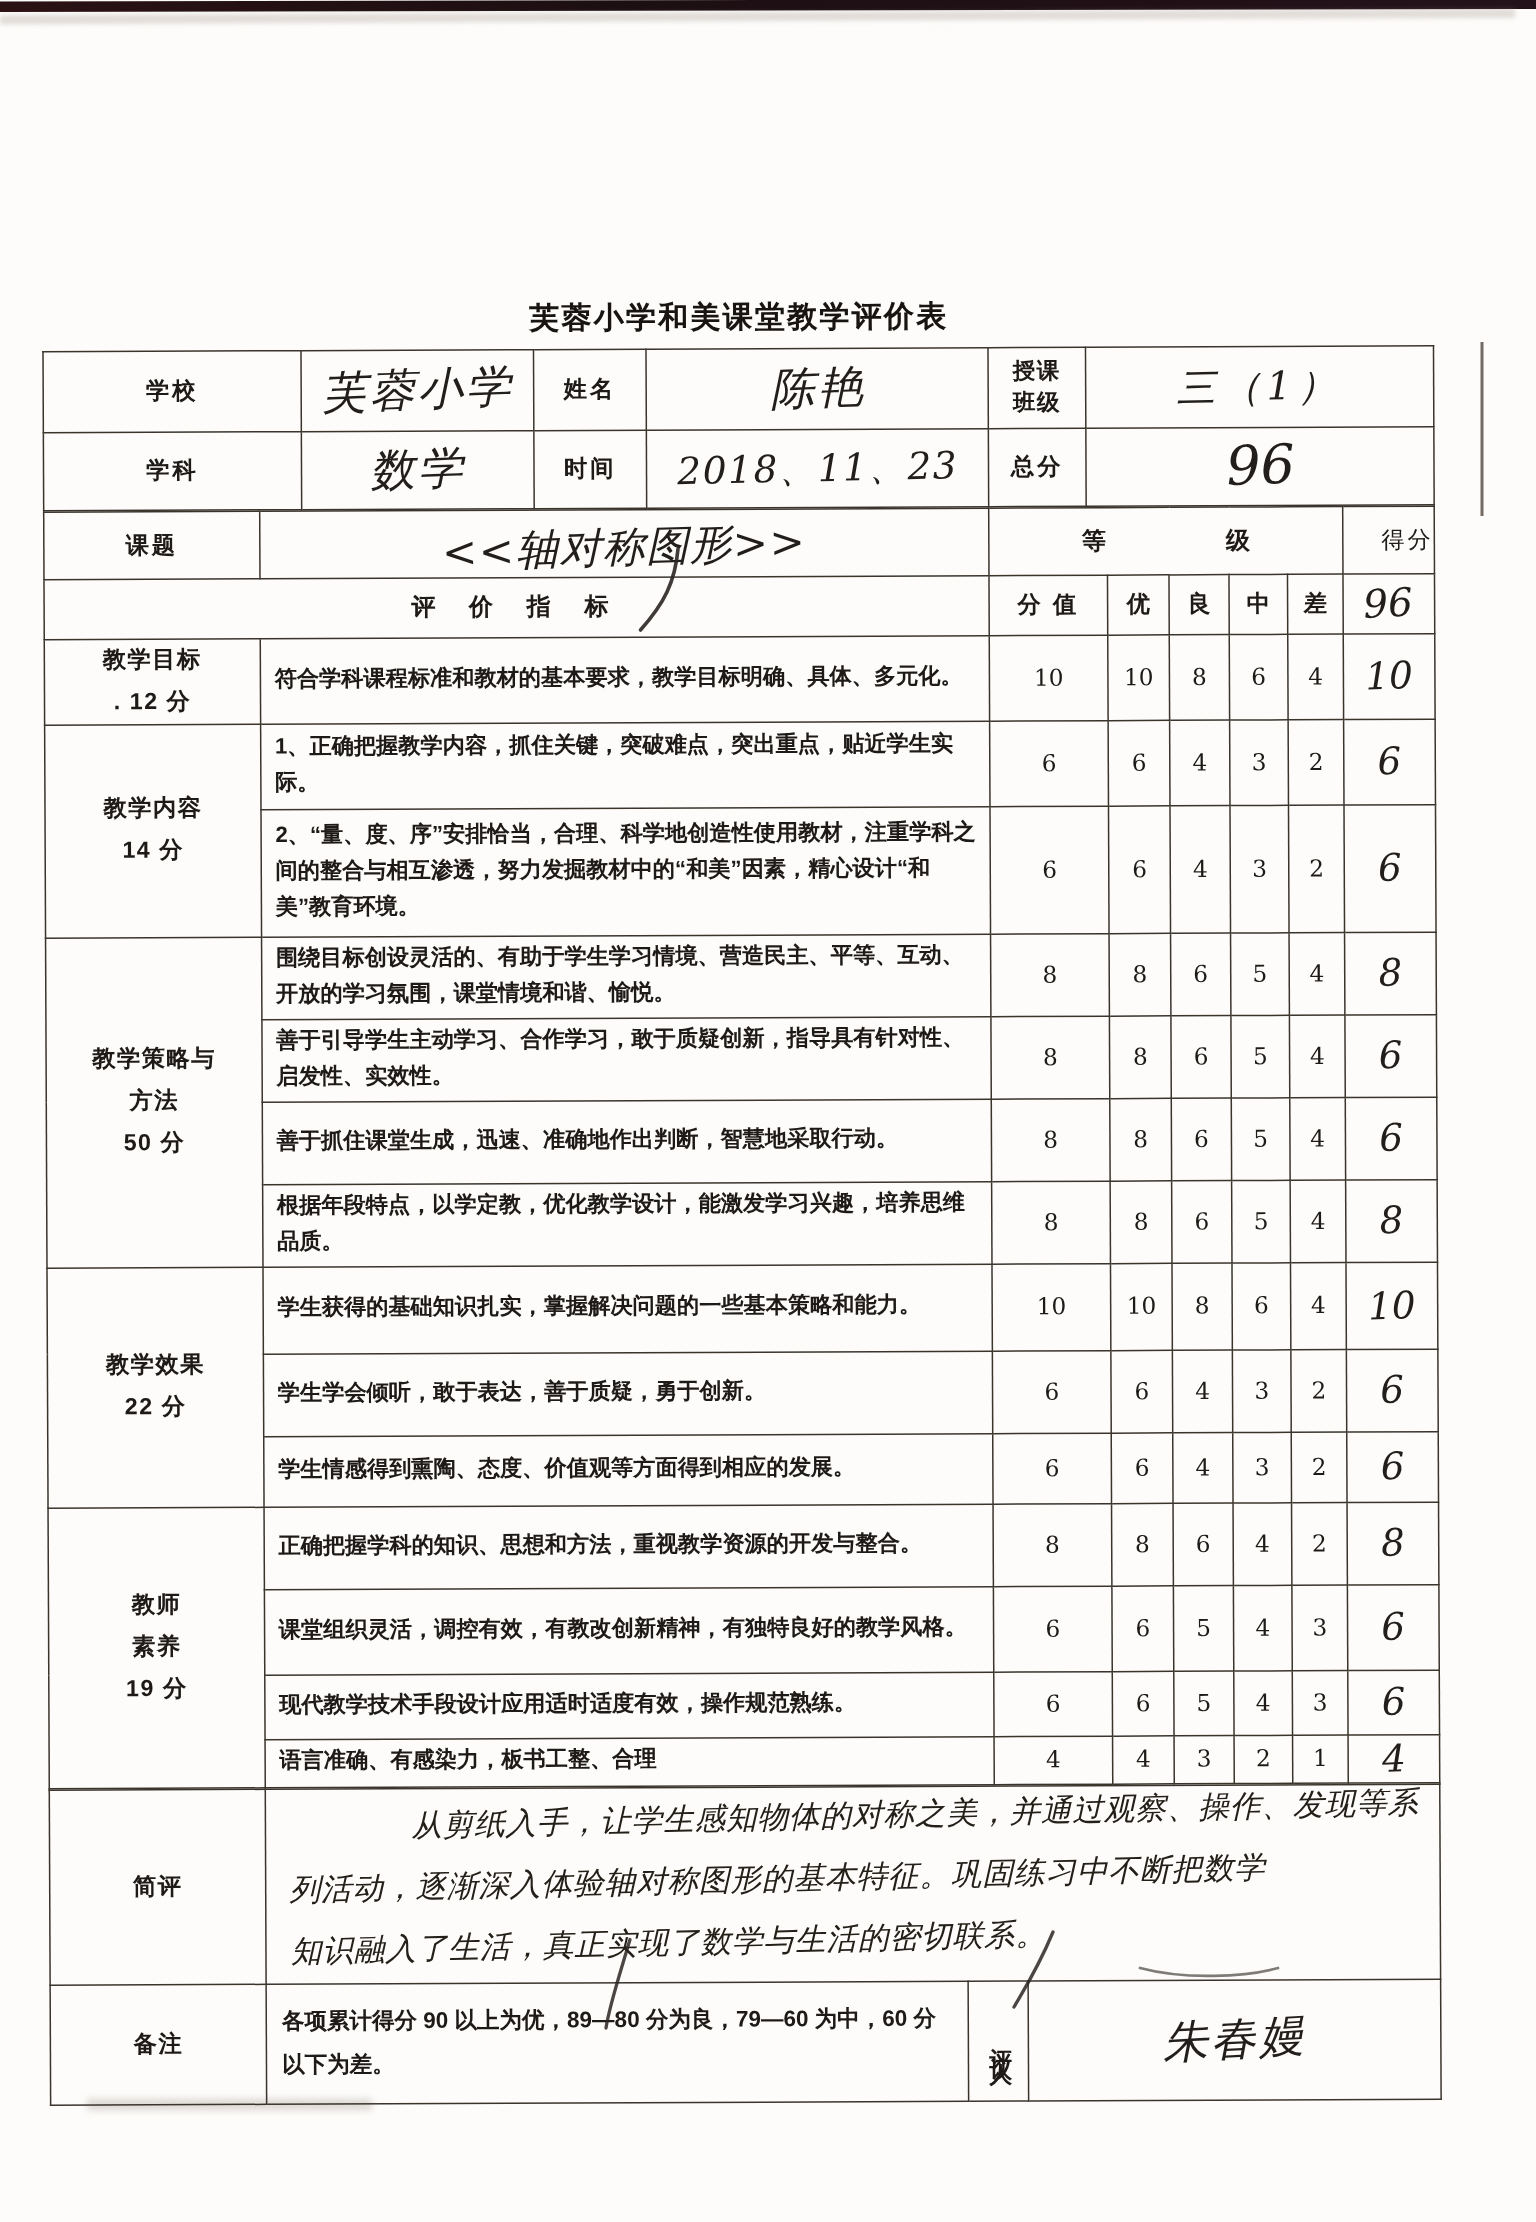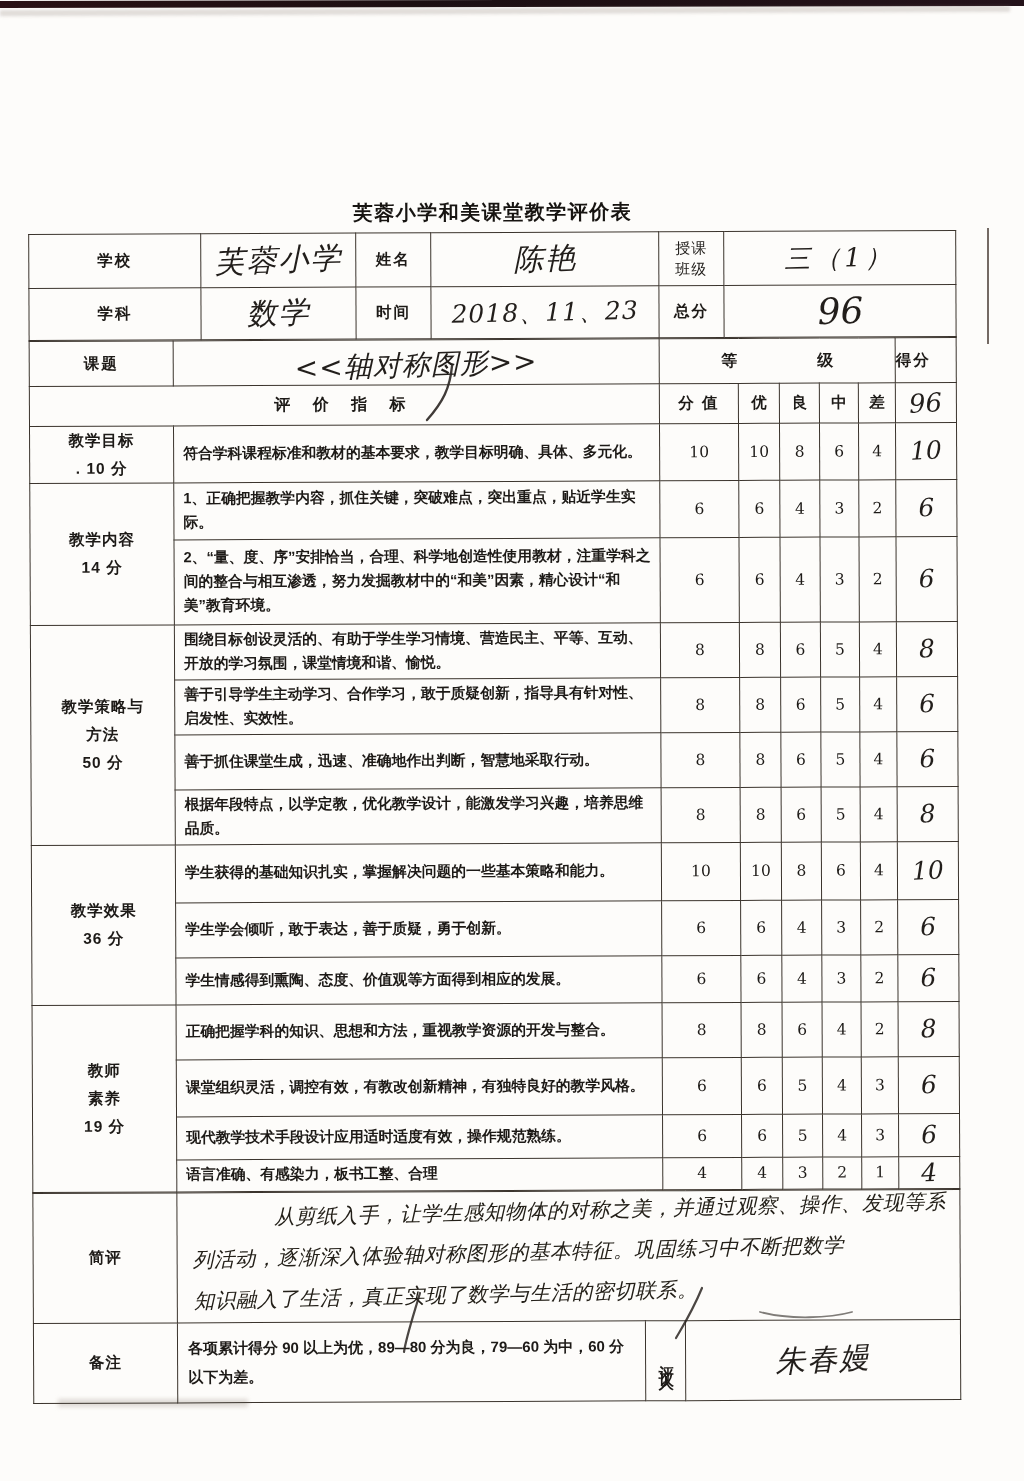--- a/index.html
+++ b/index.html
@@ -19,27 +19,27 @@
     background:rgba(170,158,150,0.35);filter:blur(2px);}
 
   .sheet{position:absolute;left:28px;top:196px;width:929px;transform:rotate(-0.25deg);transform-origin:50% 0;}
   .title{height:36px;line-height:32px;text-align:center;font-size:20px;font-weight:700;
     letter-spacing:1.5px;color:#171411;}
 
   table.t{border-collapse:collapse;table-layout:fixed;width:927px;background:transparent;}
   table.t td{border:1.6px solid #3b342d;padding:0;vertical-align:middle;overflow:visible;}
 
   .lbl{font-size:15.5px;font-weight:700;text-align:center;letter-spacing:2px;}
-  .lbl2{font-size:15px;font-weight:400;text-align:center;white-space:pre-line;line-height:1.35;letter-spacing:1px;}
+  .lbl2{font-size:15px;font-weight:700;text-align:center;white-space:pre-line;line-height:1.35;letter-spacing:1px;}
   .crit{font-size:14.8px;font-weight:700;text-align:left;line-height:1.6;padding:3px 4px 3px 9px !important;}
   .cat{font-size:15.5px;font-weight:700;text-align:center;white-space:pre-line;line-height:1.8;letter-spacing:1px;}
   .num{font-family:"DejaVu Serif","Liberation Serif",serif;font-size:15.5px;text-align:center;}
   .indicator{font-size:16px;font-weight:700;text-align:center;letter-spacing:9px;}
   .gradehdr{font-size:16px;font-weight:700;text-align:center;}
-  .scorehdr{font-size:15.5px;font-weight:700;text-align:left;letter-spacing:2px;}
+  .scorehdr{font-size:15.5px;font-weight:400;text-align:right;letter-spacing:2px;}
 
   
   .hw{font-family:"DejaVu Serif","Liberation Serif",serif;font-style:italic;color:#221e1b;display:inline-block;}
   .hw-big{font-size:30px;transform:rotate(-2deg);letter-spacing:2px;}
   .hw-date{font-size:25px;transform:rotate(-1deg);letter-spacing:1px;}
   .hw-class{font-size:26px;transform:rotate(-1deg);letter-spacing:4px;}
   .hw-total{font-size:36px;transform:rotate(-2deg);}
   .hw-topic{font-size:28px;transform:rotate(-1.5deg);letter-spacing:1px;position:relative;top:3px;}
   .hw-96{font-size:26px;transform:rotate(-3deg);}
   .hw-score{font-size:25px;transform:rotate(-2deg);}
@@ -122,21 +122,21 @@
       <td class="lbl" style="letter-spacing:2px">分 值</td>
       <td class="lbl" style="letter-spacing:0">优</td>
       <td class="lbl" style="letter-spacing:0">良</td>
       <td class="lbl" style="letter-spacing:0">中</td>
       <td class="lbl" style="letter-spacing:0">差</td>
       <td class="hwc"><span class="hw hw-96">96</span></td>
     </tr>
 
     <tr style="height:55px">
       <td class="cat">教学目标
-. 10 分</td>
+. 12 分</td>
       <td class="crit">符合学科课程标准和教材的基本要求，教学目标明确、具体、多元化。</td>
       <td class="num">10</td>
       <td class="num">10</td>
       <td class="num">8</td>
       <td class="num">6</td>
       <td class="num">4</td>
       <td class="hwc"><span class="hw hw-score">10</span></td>
     </tr>
 
     <tr style="height:57px">
@@ -195,21 +195,21 @@
       <td class="num">8</td>
       <td class="num">8</td>
       <td class="num">6</td>
       <td class="num">5</td>
       <td class="num">4</td>
       <td class="hwc"><span class="hw hw-score">8</span></td>
     </tr>
 
     <tr style="height:58px">
       <td class="cat" rowspan="3">教学效果
-36 分</td>
+22 分</td>
       <td class="crit">学生获得的基础知识扎实，掌握解决问题的一些基本策略和能力。</td>
       <td class="num">10</td>
       <td class="num">10</td>
       <td class="num">8</td>
       <td class="num">6</td>
       <td class="num">4</td>
       <td class="hwc"><span class="hw hw-score">10</span></td>
     </tr>
     <tr style="height:55px">
       <td class="crit">学生学会倾听，敢于表达，善于质疑，勇于创新。</td>

